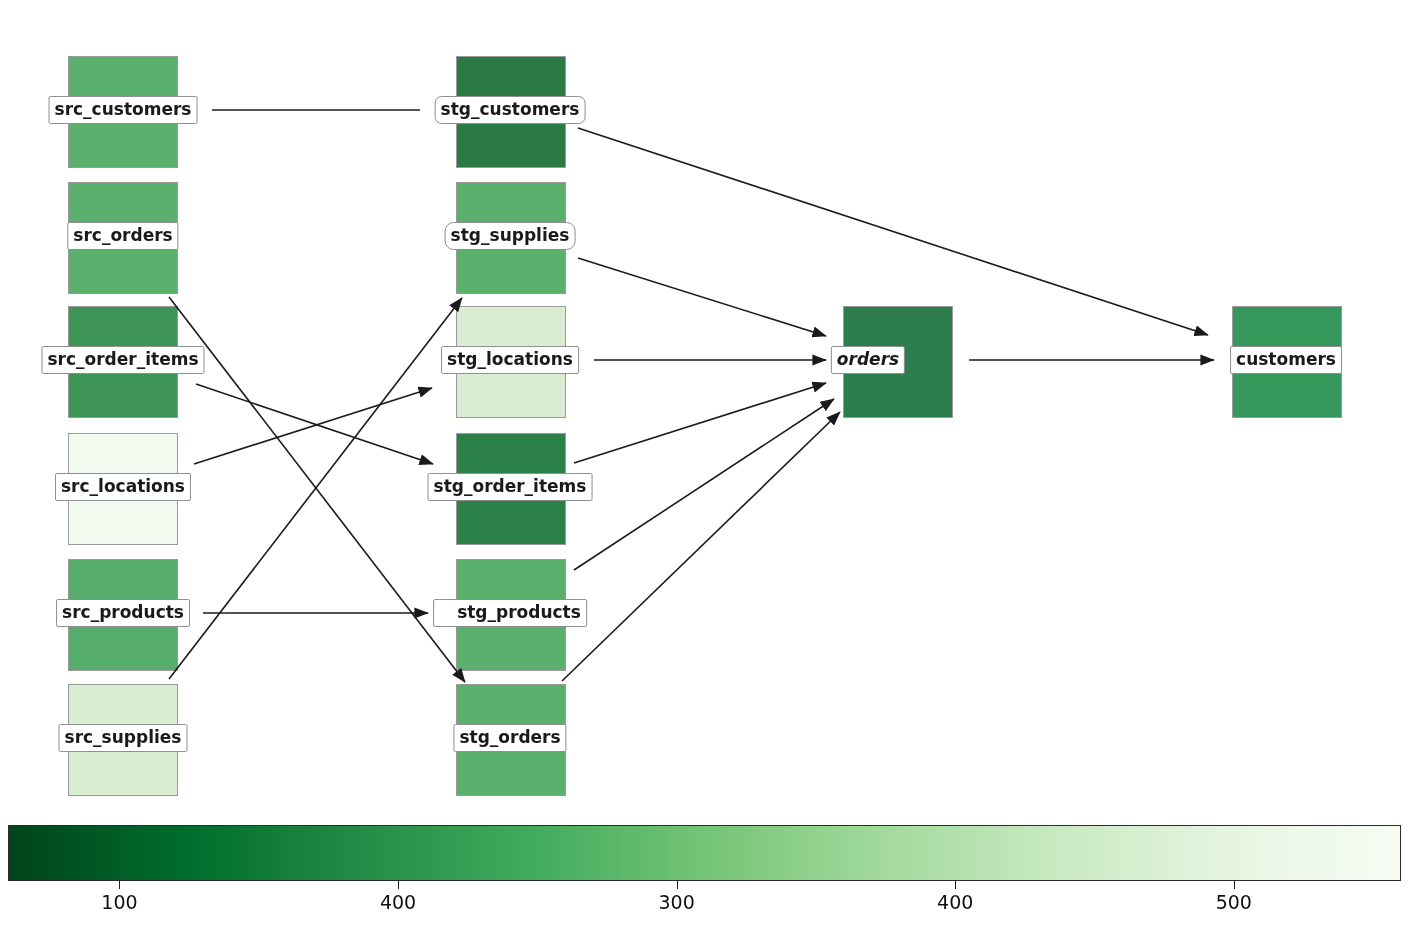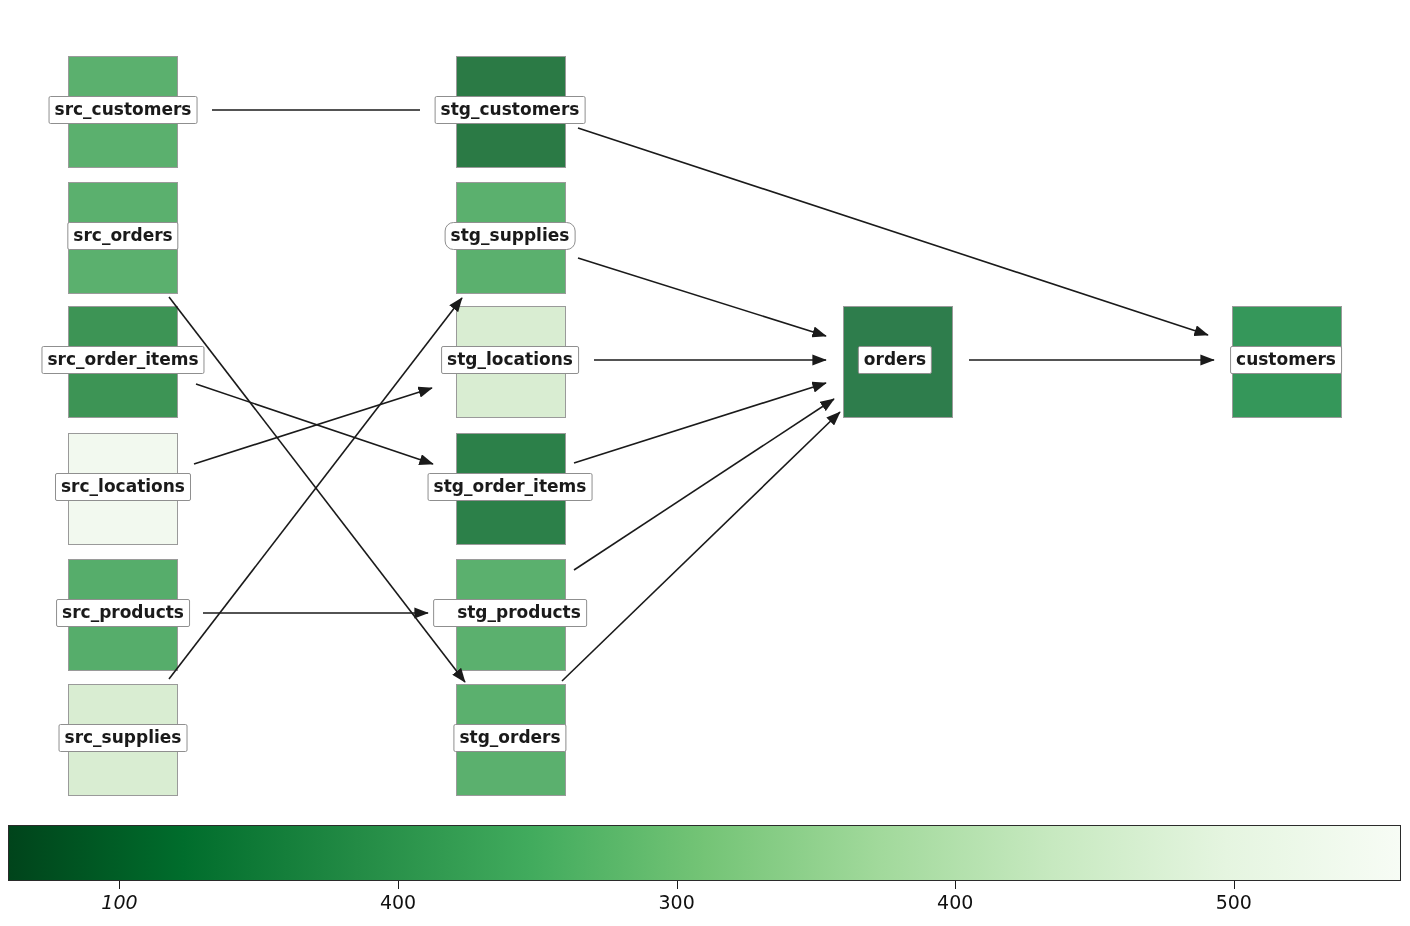--- a/index.html
+++ b/index.html
@@ -155,36 +155,36 @@
     </g>
   </svg>
 
   <div class="node-label" style="left:123px;  top:74px;">src_customers</div>
   <div class="node-label" style="left:123px;  top:200px;">src_orders</div>
   <div class="node-label" style="left:123px;  top:324px;">src_order_items</div>
   <div class="node-label" style="left:123px;  top:451px;text-align:center;">src_locations</div>
   <div class="node-label" style="left:123px;  top:577px;">src_products</div>
   <div class="node-label" style="left:123px;  top:702px;">src_supplies</div>
 
-  <div class="node-label" style="left:510px;  top:74px;">stg_customers</div>
+  <div class="node-label" style="left:510px;  top:74px;border-radius:7px;">stg_customers</div>
   <div class="node-label" style="left:510px;  top:200px;border-radius:9px;">stg_supplies</div>
   <div class="node-label" style="left:510px;  top:324px;">stg_locations</div>
   <div class="node-label" style="left:510px;  top:451px;">stg_order_items</div>
   <div class="node-label" style="left:510px;  top:577px;padding-left:23px;">stg_products</div>
   <div class="node-label" style="left:510px;  top:702px;">stg_orders</div>
 
-  <div class="node-label" style="left:895px;  top:324px;">orders</div>
+  <div class="node-label" style="left:868px;  top:324px;font-style:italic;">orders</div>
   <div class="node-label" style="left:1286px; top:324px;">customers</div>
 
   <div id="colorbar-wrap">
     <div id="colorbar-gradient" style="background: linear-gradient(to right, rgb(0, 68, 27), rgb(0, 109, 44), rgb(35, 139, 69), rgb(65, 171, 93), rgb(116, 196, 118), rgb(161, 217, 155), rgb(199, 233, 192), rgb(229, 245, 224), rgb(247, 252, 245));"></div>
   </div>
   <div id="colorbar-ticks">
       <div class="cb-tick" style="left: 111.44px;"></div>
-      <div class="cb-ticklabel" style="left: 111.44px; font-style: italic;">100</div>
+      <div class="cb-ticklabel" style="left: 111.44px;">100</div>
       <div class="cb-tick" style="left: 390.04px;"></div>
       <div class="cb-ticklabel" style="left: 390.04px;">400</div>
       <div class="cb-tick" style="left: 668.64px;"></div>
       <div class="cb-ticklabel" style="left: 668.64px;">300</div>
       <div class="cb-tick" style="left: 947.24px;"></div>
       <div class="cb-ticklabel" style="left: 947.24px;">400</div>
       <div class="cb-tick" style="left: 1225.84px;"></div>
       <div class="cb-ticklabel" style="left: 1225.84px;">500</div>
     </div>
 

